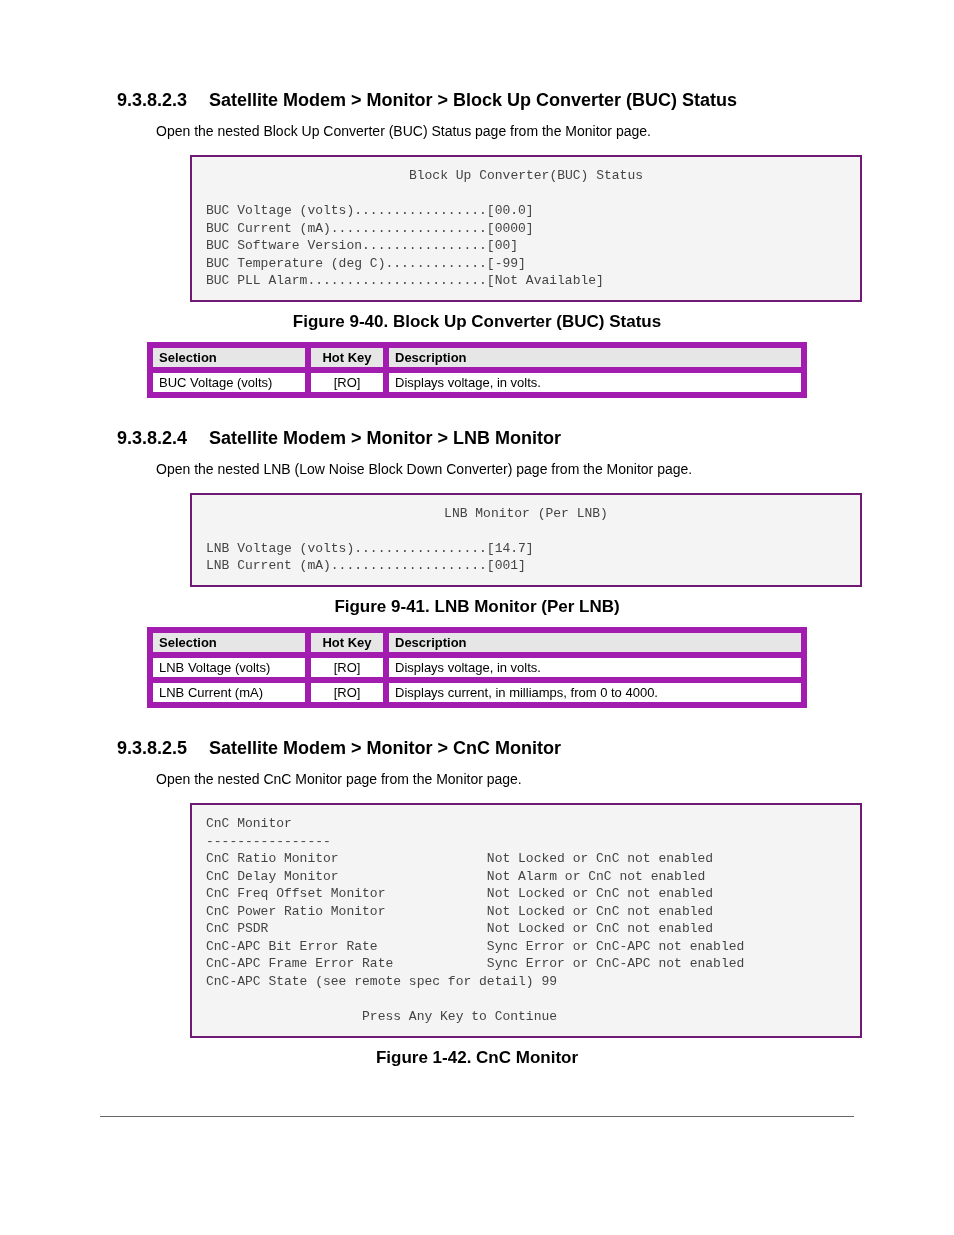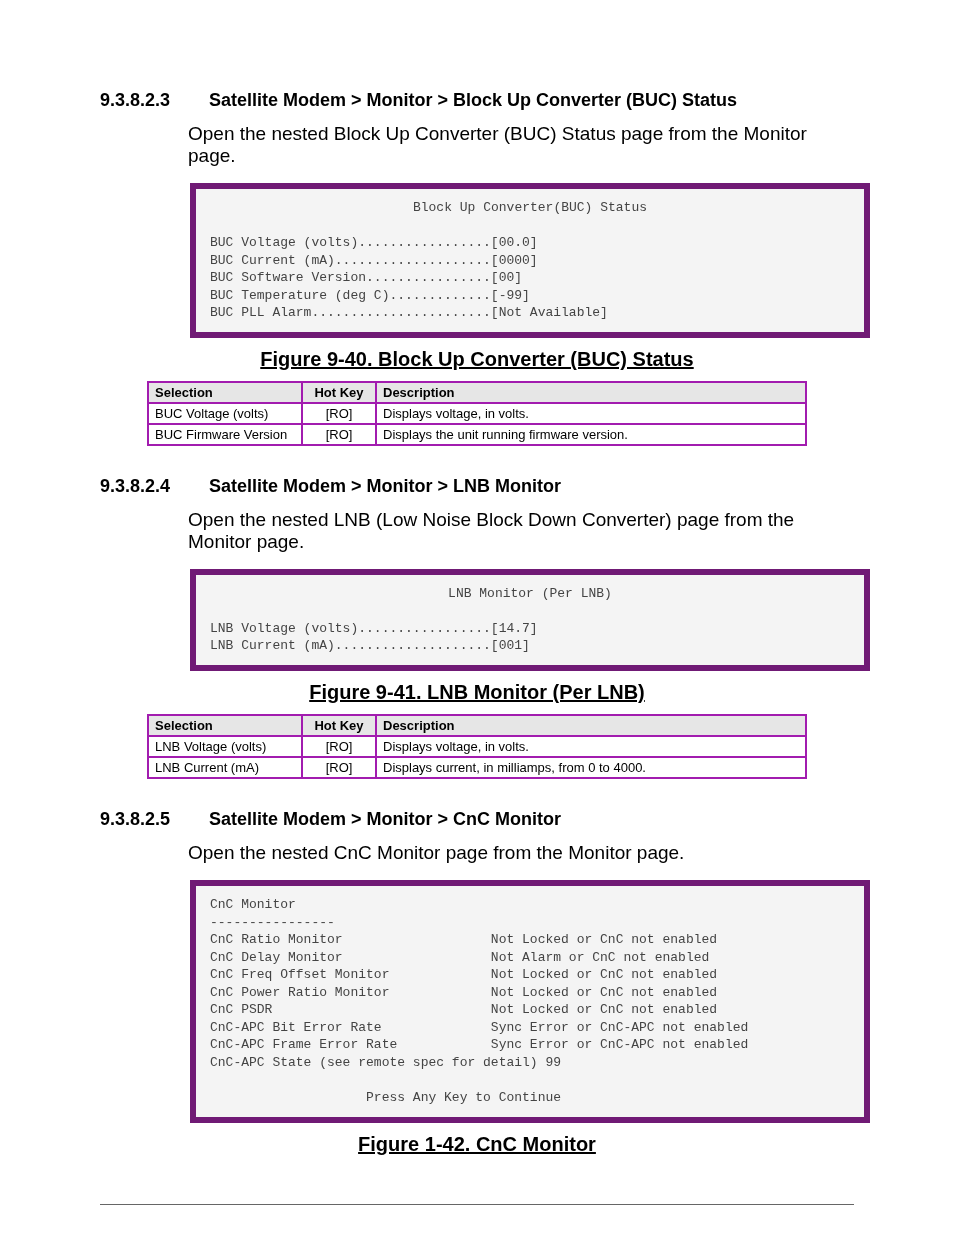--- a/index.html
+++ b/index.html
@@ -9,53 +9,52 @@
     padding: 60px 100px 40px 100px;
     color: #000;
     width: 954px;
     box-sizing: border-box;
   }
   h2.section {
     font-size: 18px;
     font-weight: bold;
     margin: 30px 0 12px 0;
   }
-  .secnum { display: inline-block; width: 104px; }
+  .secnum { display: inline-block; width: 104px; text-align: center; }
   p.intro {
-    margin: 0 0 16px 88px;
-    font-size: 19px;
+    margin: 0 0 16px 56px;
+    font-size: 14px;
   }
   .terminal {
     margin: 0 0 10px 90px;
     width: 640px;
-    border: 6px solid #701a75;
+    border: 2px solid #701a75;
     background: #f4f4f4;
     font-family: "Courier New", monospace;
     font-size: 13px;
     color: #444;
     padding: 10px 14px 10px 14px;
     line-height: 1.35;
     white-space: pre;
   }
   .terminal .center { text-align: center; display:block; }
   .figcap {
     text-align: center;
     font-weight: bold;
-    font-size: 20px;
+    font-size: 17px;
     margin: 4px 0 10px 0;
-    text-decoration: underline;
   }
   table.desc {
     border-collapse: collapse;
     margin: 0 auto 0 auto;
     width: 660px;
     font-size: 13px;
   }
   table.desc th, table.desc td {
-    border: 2px solid #a21caf;
+    border: 6px solid #a21caf;
     padding: 2px 6px;
     text-align: left;
     vertical-align: top;
   }
   table.desc th {
     background: #e6e6e6;
     font-weight: bold;
   }
   table.desc td.hk, table.desc th.hk { text-align: center; }
   hr.footer { margin-top: 48px; border: none; border-top: 1px solid #666; }
@@ -82,25 +81,20 @@
   <tbody>
       <tr>
     <th style="width:140px">Selection</th>
     <th class="hk" style="width:60px">Hot Key</th>
     <th>Description</th>
   </tr>
   <tr>
         <td>BUC Voltage (volts)</td>
         <td class="hk">[RO]</td>
         <td>Displays voltage, in volts.</td>
-      </tr>
-  <tr>
-        <td>BUC Firmware Version</td>
-        <td class="hk">[RO]</td>
-        <td>Displays the unit running firmware version.</td>
       </tr>
 </tbody>
   </table>
 
 <h2 class="section">
   <span class="secnum">9.3.8.2.4</span>
   <span>Satellite Modem &gt; Monitor &gt; LNB Monitor</span>
 </h2>
 <p class="intro">Open the nested LNB (Low Noise Block Down Converter) page from the Monitor page.</p>
 

